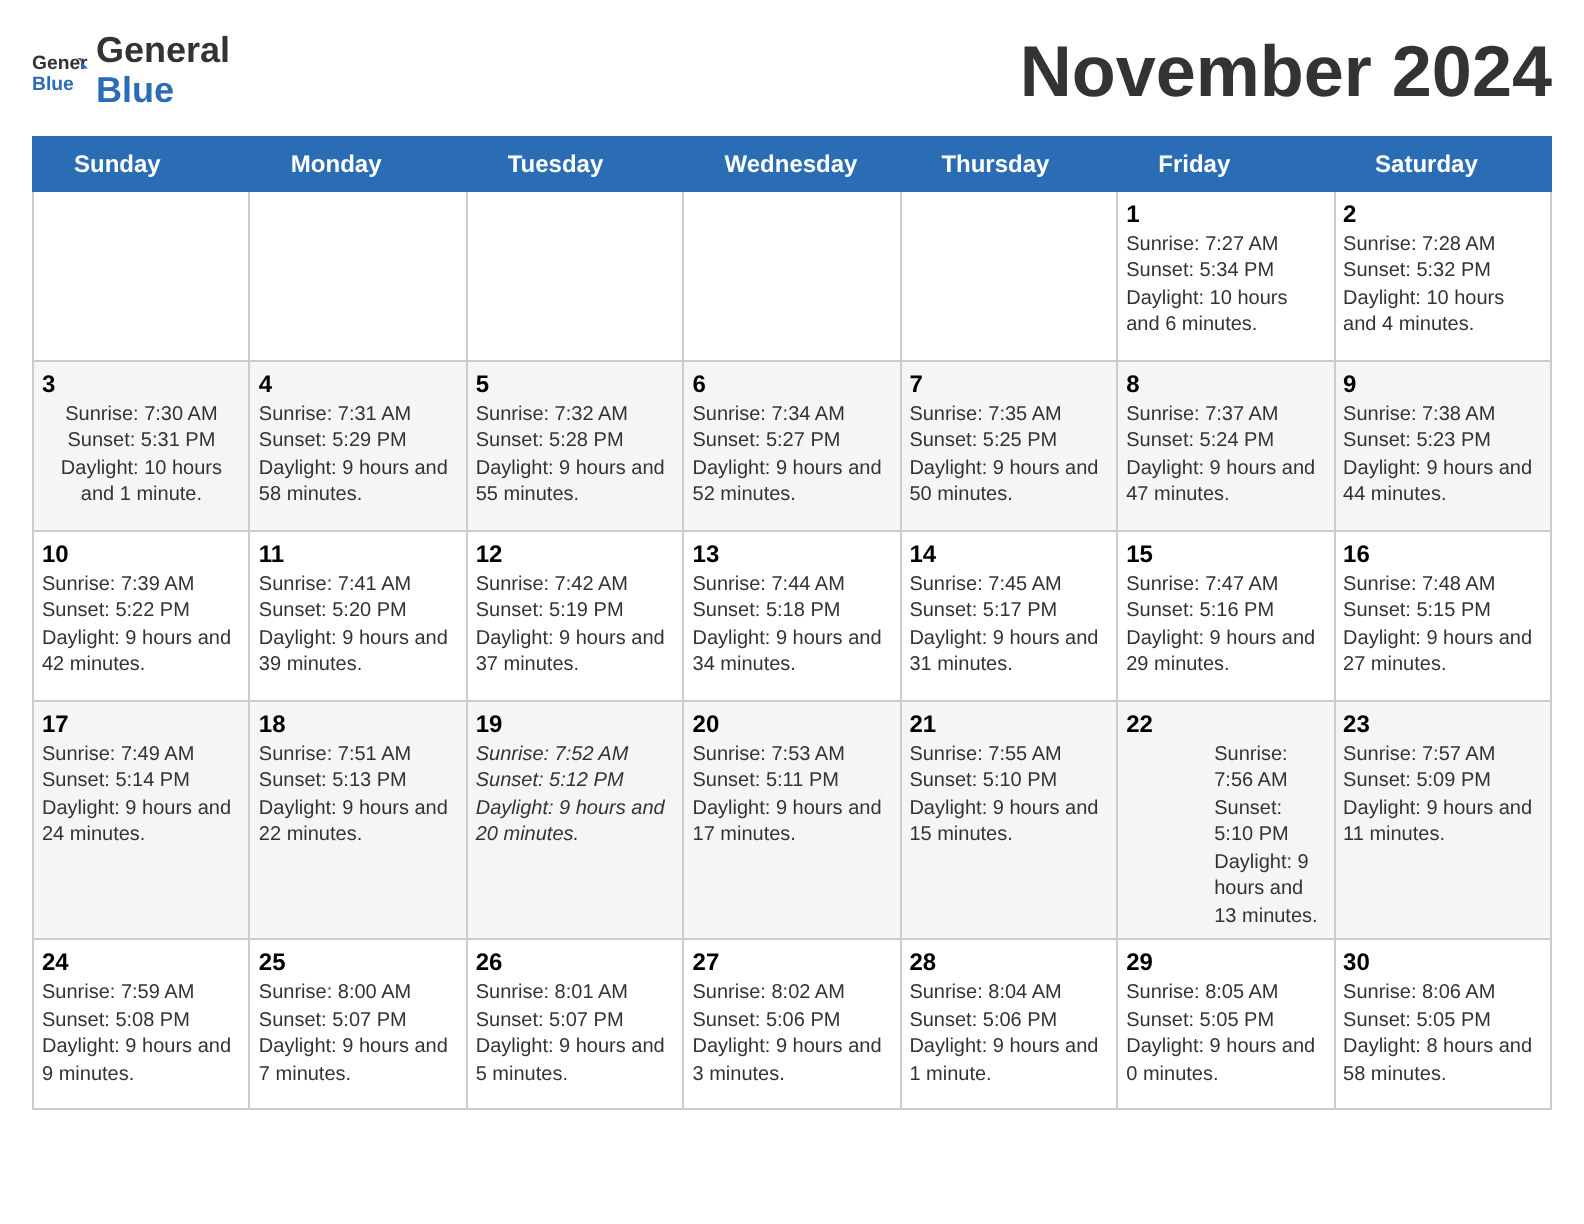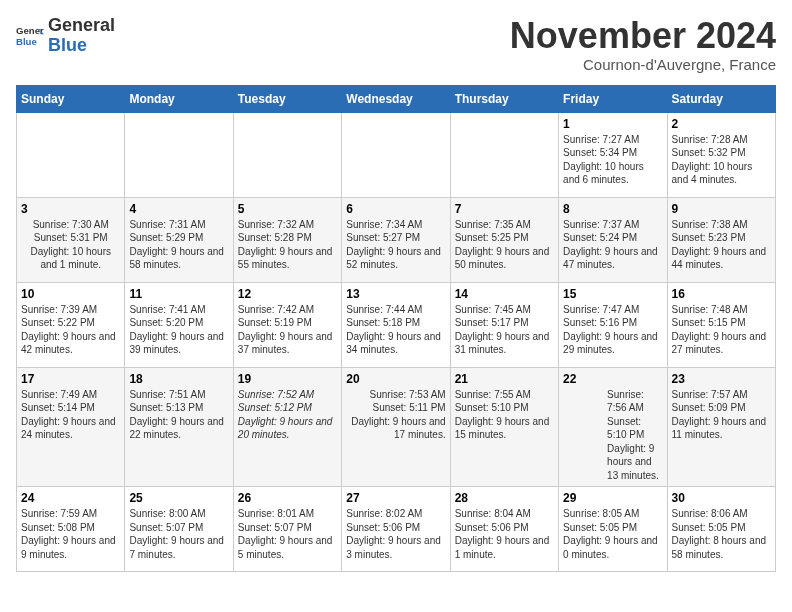--- a/index.html
+++ b/index.html
@@ -46,21 +46,21 @@
       color: #555;
     }
     table {
       width: 100%;
       border-collapse: collapse;
       font-size: 11px;
     }
     thead th {
       background-color: #2a6db5;
       color: #fff;
-      padding: 6px 4px;
+      padding: 6px 20px;
       text-align: left;
       font-size: 12px;
       font-weight: bold;
       border: 1px solid #2a6db5;
     }
     tbody td {
       border: 1px solid #ccc;
       vertical-align: top;
       padding: 4px 4px;
       min-height: 75px;
@@ -98,21 +98,20 @@
     </svg>
     <div>
       <div class="logo-text">
         <span class="logo-general">General</span><br>
         <span class="logo-blue">Blue</span>
       </div>
     </div>
   </div>
   <div class="title-area">
     <div class="month-title">November 2024</div>
-    <div class="subtitle">Cournon-d'Auvergne, France</div>
   </div>
 </div>
 
 <table>
   <thead>
     <tr>
     <th>Sunday</th>
         <th>Monday</th>
         <th>Tuesday</th>
         <th>Wednesday</th>
@@ -243,21 +242,21 @@
 Daylight: 9 hours and 22 minutes.</div>
         </td>
         <td>
           <span class="day-num">19</span>
           <div class="day-info" style="white-space: pre-line; font-style: italic;">Sunrise: 7:52 AM
 Sunset: 5:12 PM
 Daylight: 9 hours and 20 minutes.</div>
         </td>
         <td>
           <span class="day-num">20</span>
-          <div class="day-info" style="white-space: pre-line; text-align: right;">Sunrise: 7:53 AM
+          <div class="day-info" style="white-space: pre-line;">Sunrise: 7:53 AM
 Sunset: 5:11 PM
 Daylight: 9 hours and 17 minutes.</div>
         </td>
         <td>
           <span class="day-num">21</span>
           <div class="day-info" style="white-space: pre-line;">Sunrise: 7:55 AM
 Sunset: 5:10 PM
 Daylight: 9 hours and 15 minutes.</div>
         </td>
         <td>

